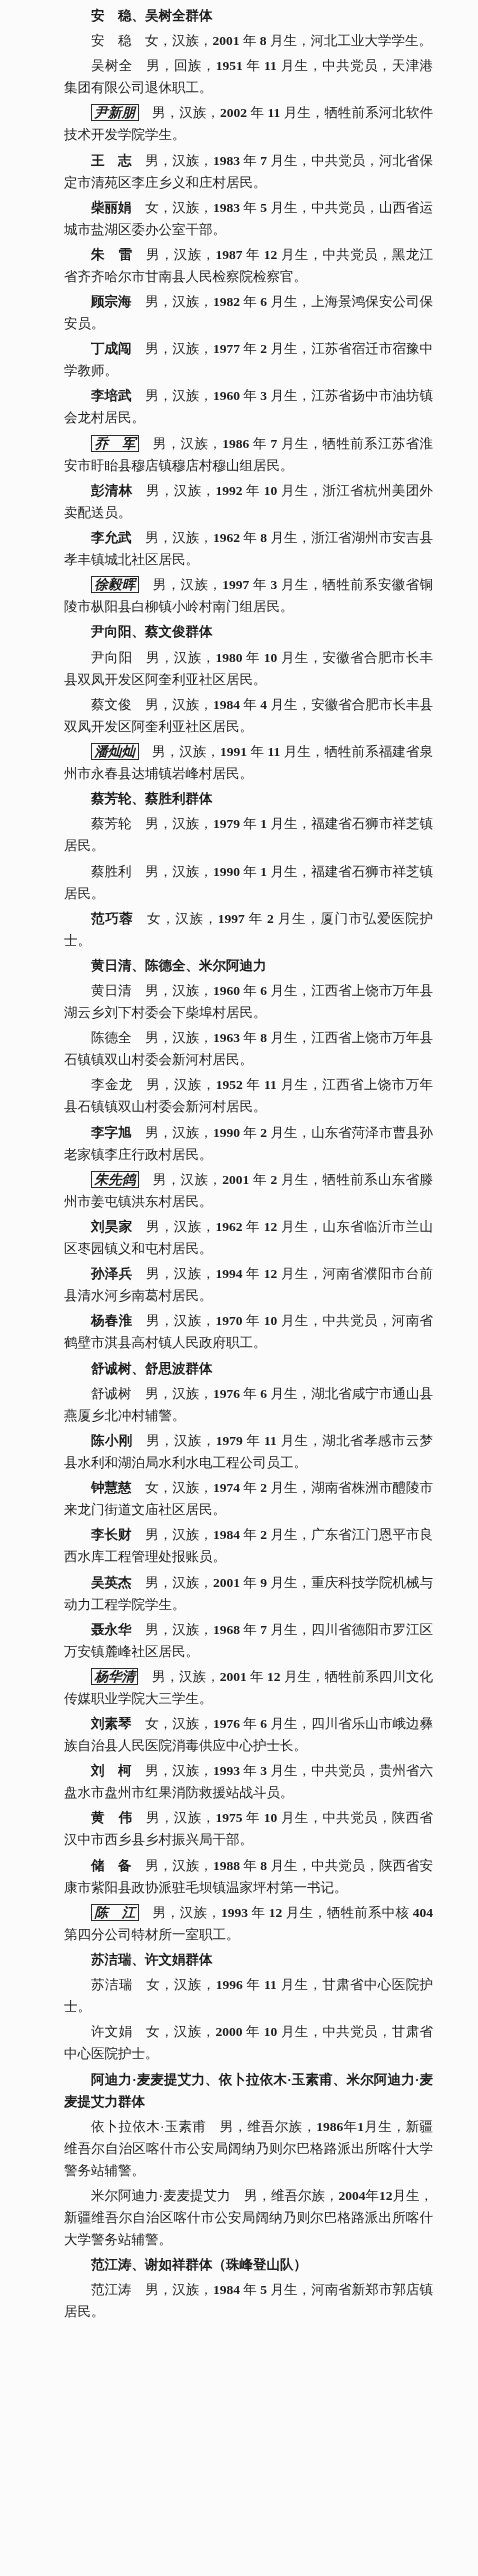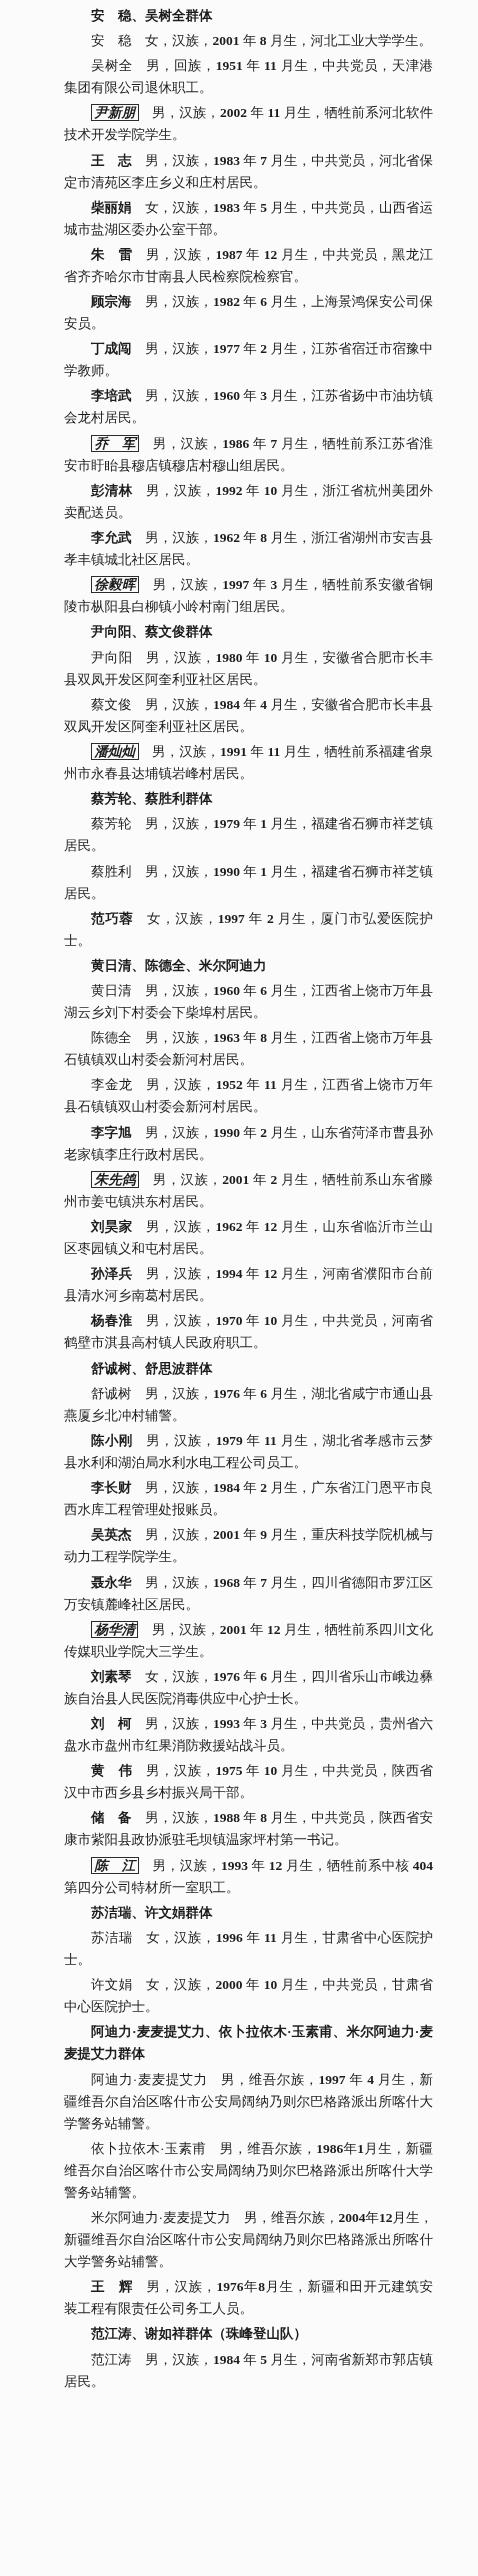--- a/index.html
+++ b/index.html
@@ -54,34 +54,33 @@
       <p class="entry"><span class="pname plain">陈德全</span><span class="pdetails">男，汉族，<b>1963</b> 年 <b>8</b> 月生，江西省上饶市万年县石镇镇双山村委会新河村居民。</span></p>
       <p class="entry"><span class="pname plain">李金龙</span><span class="pdetails">男，汉族，<b>1952</b> 年 <b>11</b> 月生，江西省上饶市万年县石镇镇双山村委会新河村居民。</span></p>
       <p class="entry"><span class="pname bold">李字旭</span><span class="pdetails">男，汉族，<b>1990</b> 年 <b>2</b> 月生，山东省菏泽市曹县孙老家镇李庄行政村居民。</span></p>
       <p class="entry"><span class="pname boxed">朱先鸽</span><span class="pdetails">男，汉族，<b>2001</b> 年 <b>2</b> 月生，牺牲前系山东省滕州市姜屯镇洪东村居民。</span></p>
       <p class="entry"><span class="pname bold">刘昊家</span><span class="pdetails">男，汉族，<b>1962</b> 年 <b>12</b> 月生，山东省临沂市兰山区枣园镇义和屯村居民。</span></p>
       <p class="entry"><span class="pname bold">孙泽兵</span><span class="pdetails">男，汉族，<b>1994</b> 年 <b>12</b> 月生，河南省濮阳市台前县清水河乡南葛村居民。</span></p>
       <p class="entry"><span class="pname bold">杨春淮</span><span class="pdetails">男，汉族，<b>1970</b> 年 <b>10</b> 月生，中共党员，河南省鹤壁市淇县高村镇人民政府职工。</span></p>
       <p class="group-header">舒诚树、舒思波群体</p>
       <p class="entry"><span class="pname plain">舒诚树</span><span class="pdetails">男，汉族，<b>1976</b> 年 <b>6</b> 月生，湖北省咸宁市通山县燕厦乡北冲村辅警。</span></p>
       <p class="entry"><span class="pname bold">陈小刚</span><span class="pdetails">男，汉族，<b>1979</b> 年 <b>11</b> 月生，湖北省孝感市云梦县水利和湖泊局水利水电工程公司员工。</span></p>
+      <p class="entry"><span class="pname bold">钟慧慈</span><span class="pdetails">女，汉族，<b>1974</b> 年 <b>2</b> 月生，湖南省株洲市醴陵市来龙门街道文庙社区居民。</span></p>
       <p class="entry"><span class="pname bold">李长财</span><span class="pdetails">男，汉族，<b>1984</b> 年 <b>2</b> 月生，广东省江门恩平市良西水库工程管理处报账员。</span></p>
       <p class="entry"><span class="pname bold">吴英杰</span><span class="pdetails">男，汉族，<b>2001</b> 年 <b>9</b> 月生，重庆科技学院机械与动力工程学院学生。</span></p>
       <p class="entry"><span class="pname bold">聂永华</span><span class="pdetails">男，汉族，<b>1968</b> 年 <b>7</b> 月生，四川省德阳市罗江区万安镇麓峰社区居民。</span></p>
       <p class="entry"><span class="pname boxed">杨华清</span><span class="pdetails">男，汉族，<b>2001</b> 年 <b>12</b> 月生，牺牲前系四川文化传媒职业学院大三学生。</span></p>
       <p class="entry"><span class="pname bold">刘素琴</span><span class="pdetails">女，汉族，<b>1976</b> 年 <b>6</b> 月生，四川省乐山市峨边彝族自治县人民医院消毒供应中心护士长。</span></p>
       <p class="entry"><span class="pname bold">刘　柯</span><span class="pdetails">男，汉族，<b>1993</b> 年 <b>3</b> 月生，中共党员，贵州省六盘水市盘州市红果消防救援站战斗员。</span></p>
       <p class="entry"><span class="pname bold">黄　伟</span><span class="pdetails">男，汉族，<b>1975</b> 年 <b>10</b> 月生，中共党员，陕西省汉中市西乡县乡村振兴局干部。</span></p>
       <p class="entry"><span class="pname bold">储　备</span><span class="pdetails">男，汉族，<b>1988</b> 年 <b>8</b> 月生，中共党员，陕西省安康市紫阳县政协派驻毛坝镇温家坪村第一书记。</span></p>
       <p class="entry"><span class="pname boxed">陈　江</span><span class="pdetails">男，汉族，<b>1993</b> 年 <b>12</b> 月生，牺牲前系中核 <b>404</b> 第四分公司特材所一室职工。</span></p>
       <p class="group-header">苏洁瑞、许文娟群体</p>
       <p class="entry"><span class="pname plain">苏洁瑞</span><span class="pdetails">女，汉族，<b>1996</b> 年 <b>11</b> 月生，甘肃省中心医院护士。</span></p>
       <p class="entry"><span class="pname plain">许文娟</span><span class="pdetails">女，汉族，<b>2000</b> 年 <b>10</b> 月生，中共党员，甘肃省中心医院护士。</span></p>
       <p class="group-header">阿迪力·麦麦提艾力、依卜拉依木·玉素甫、米尔阿迪力·麦麦提艾力群体</p>
-      <p class="entry"><span class="pname plain">阿迪力·麦麦提艾力</span><span class="pdetails">男，维吾尔族，<b>1997</b> 年 <b>4</b> 月生，新疆维吾尔自治区喀什市公安局阔纳乃则尔巴格路派出所喀什大学警务站辅警。</span></p>
       <p class="entry"><span class="pname plain">依卜拉依木·玉素甫</span><span class="pdetails">男，维吾尔族，<b>1986</b>年<b>1</b>月生，新疆维吾尔自治区喀什市公安局阔纳乃则尔巴格路派出所喀什大学警务站辅警。</span></p>
       <p class="entry"><span class="pname plain">米尔阿迪力·麦麦提艾力</span><span class="pdetails">男，维吾尔族，<b>2004</b>年<b>12</b>月生，新疆维吾尔自治区喀什市公安局阔纳乃则尔巴格路派出所喀什大学警务站辅警。</span></p>
-      <p class="entry"><span class="pname bold">王　辉</span><span class="pdetails">男，汉族，<b>1976</b>年<b>8</b>月生，新疆和田开元建筑安装工程有限责任公司务工人员。</span></p>
       <p class="group-header">范江涛、谢如祥群体（珠峰登山队）</p>
       <p class="entry"><span class="pname plain">范江涛</span><span class="pdetails">男，汉族，<b>1984</b> 年 <b>5</b> 月生，河南省新郑市郭店镇居民。</span></p>
     </div>
 </div>
 
 
 </body></html>

